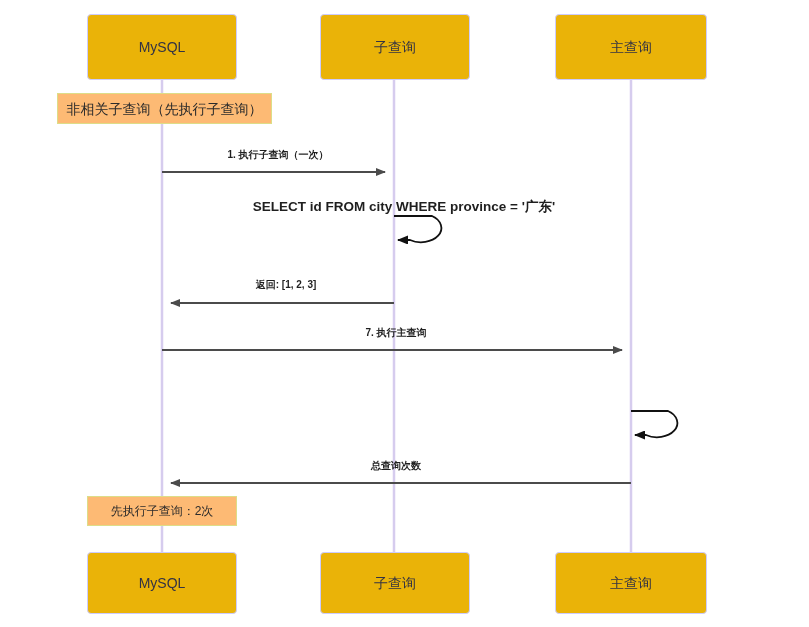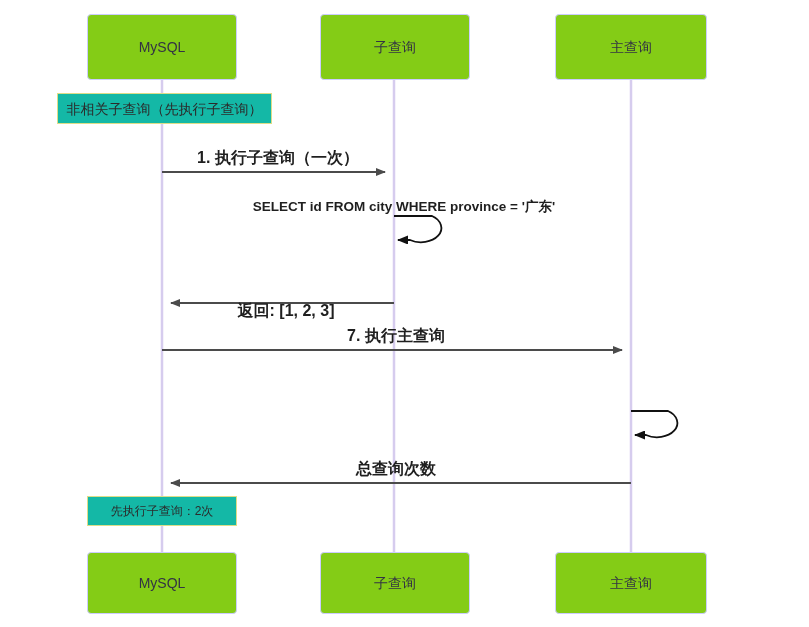--- a/index.html
+++ b/index.html
@@ -24,59 +24,59 @@
   svg.seq-svg {
     position: absolute;
     left: 0;
     top: 0;
     width: 809px;
     height: 627px;
   }
   
   .participant-box {
     position: absolute;
-    background: #84cc16;
+    background: #eab308;
     border: 1px solid #CCCCFF;
     border-radius: 4px;
     box-sizing: border-box;
     display: flex;
     align-items: center;
     justify-content: center;
   }
   .participant-label {
     font-size: 14px;
     color: #333344;
     font-family: "Liberation Sans", "DejaVu Sans", sans-serif;
     line-height: 1;
     white-space: nowrap;
   }
   
   .note-box {
     position: absolute;
-    background: #14b8a6;
+    background: #fdba74;
     border: 1px solid #DDDD88;
     box-sizing: border-box;
     display: flex;
     align-items: center;
     justify-content: center;
   }
   .note-label {
     font-family: "Liberation Sans", "DejaVu Sans", sans-serif;
     color: #2b2b2b;
     white-space: nowrap;
     line-height: 1;
   }
   .note-label.large { font-size: 14px; }
   .note-label.small { font-size: 12px; }
   
   .msg-label {
     position: absolute;
     font-family: "Liberation Sans", "DejaVu Sans", sans-serif;
     font-weight: bold;
-    font-size: 16px;
+    font-size: 10px;
     color: #1f1f1f;
     white-space: nowrap;
     line-height: 1;
     transform: translateX(-50%);
   }
   .msg-label.sql {
     font-size: 13.5px;
     text-align: right;
   }
 </style>
@@ -147,21 +147,21 @@
   </div>
 
   <div class="msg-label" style="left:278px; top:150px;">
     <span>1. 执行子查询（一次）</span>
   </div>
 
   <div class="msg-label sql" style="left:404px; top:200px;">
     <span>SELECT id FROM city WHERE province = '广东'</span>
   </div>
 
-  <div class="msg-label" style="left:286px; top:280px;margin-top:23px;">
+  <div class="msg-label" style="left:286px; top:280px;">
     <span>返回: [1, 2, 3]</span>
   </div>
 
   <div class="msg-label" style="left:396px; top:328px;">
     <span>7. 执行主查询</span>
   </div>
 
 
   <div class="msg-label" style="left:396px; top:461px;">
     <span>总查询次数</span>

